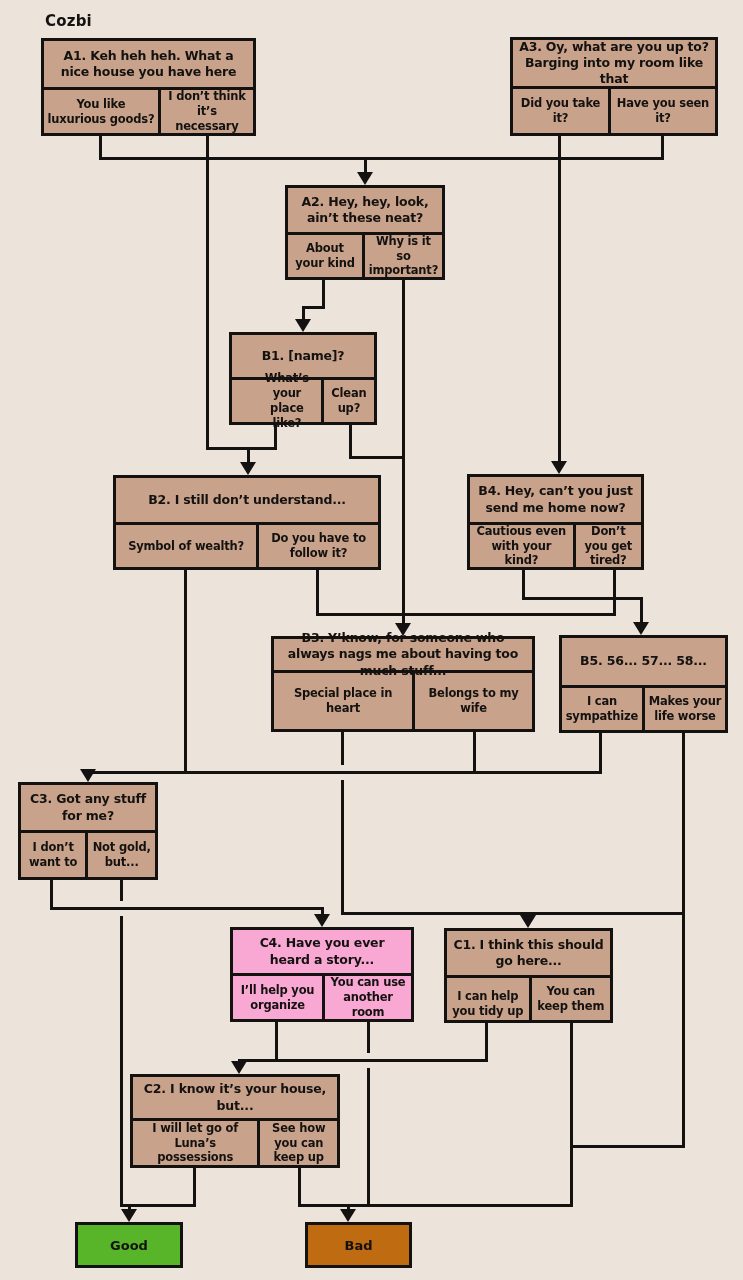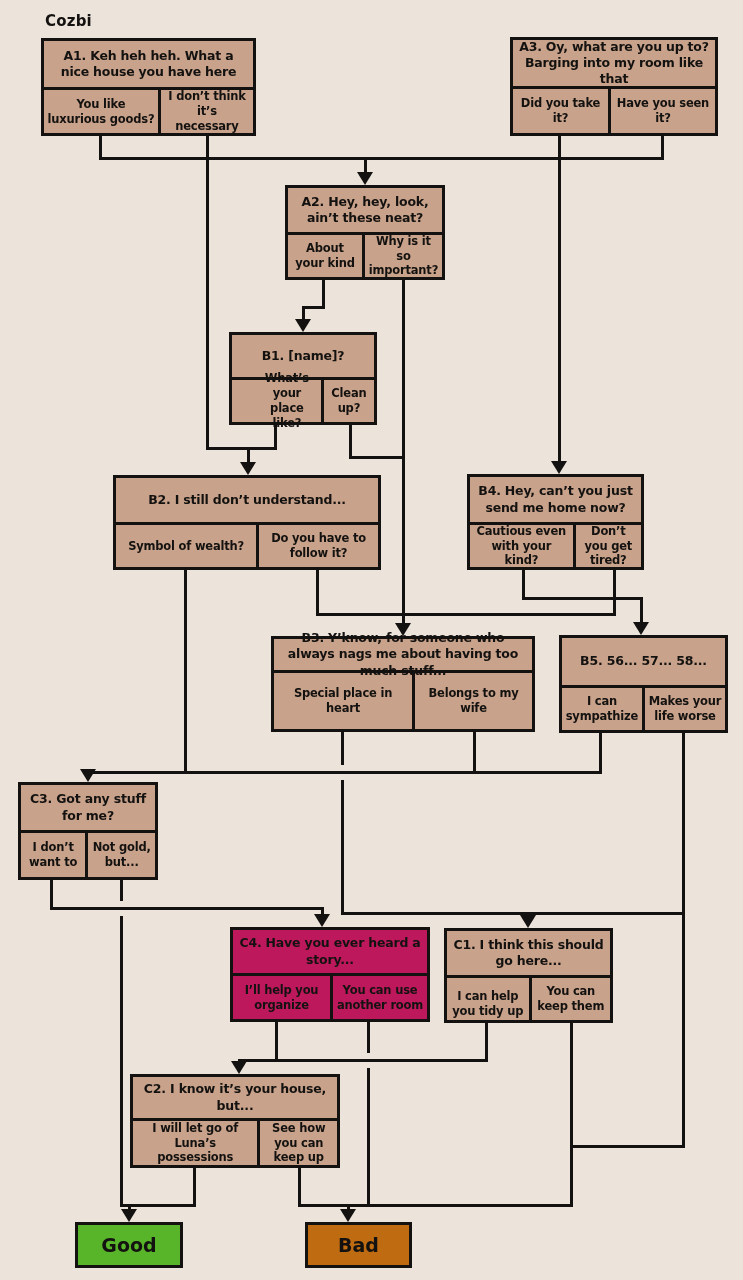--- a/index.html
+++ b/index.html
@@ -28,21 +28,21 @@
   .opt + .opt{border-left:3px solid #141210;}
   .seg{position:absolute;background:#141210;}
   .arrow{
     position:absolute;width:0;height:0;
     border-left:8px solid transparent;border-right:8px solid transparent;
     border-top:13px solid #141210;
   }
   .ending{
     position:absolute;box-sizing:border-box;border:3px solid #141210;
     display:flex;align-items:center;justify-content:center;
-    font-weight:700;font-size:19px;
+    font-weight:700;font-size:13px;
   }
 </style>
 </head>
 <body>
 
 <div class="canvas">
   <div class="chart-title">Cozbi</div>
   <div id="lines-layer">
       <div class="seg" style="background: rgb(20, 18, 16); left: 98.5px; top: 136px; width: 3px; height: 24px;"></div>
       <div class="seg" style="background: rgb(20, 18, 16); left: 205.5px; top: 136px; width: 3px; height: 314px;"></div>
@@ -163,21 +163,21 @@
           <div class="opt" style="flex: 0 0 51%; border-color: rgb(20, 18, 16);">Makes your life worse</div>
         </div>
       </div>
       <div class="node" style="left: 18px; top: 782px; width: 140px; height: 98px; background: rgb(200, 162, 138); border-color: rgb(20, 18, 16);">
         <div class="head" style="height: 48px; border-color: rgb(20, 18, 16);">C3. Got any stuff for me?</div>
         <div class="opts">
           <div class="opt" style="flex: 0 0 48%; border-color: rgb(20, 18, 16);">I don’t want to</div>
           <div class="opt" style="flex: 0 0 52%; border-color: rgb(20, 18, 16);">Not gold, but...</div>
         </div>
       </div>
-      <div class="node" style="left: 230px; top: 927px; width: 200px; height: 95px; background: #be185d; border-color: rgb(20, 18, 16);">
+      <div class="node" style="left: 230px; top: 927px; width: 184px; height: 95px; background: #f9a8d4; border-color: rgb(20, 18, 16);">
         <div class="head" style="height: 46px; border-color: rgb(20, 18, 16);">C4. Have you ever heard a story...</div>
         <div class="opts">
           <div class="opt" style="flex: 0 0 50%; border-color: rgb(20, 18, 16);">I’ll help you organize</div>
           <div class="opt" style="flex: 0 0 50%; border-color: rgb(20, 18, 16);">You can use another room</div>
         </div>
       </div>
       <div class="node" style="left: 444px; top: 928px; width: 169px; height: 95px; background: rgb(200, 162, 138); border-color: rgb(20, 18, 16);">
         <div class="head" style="height: 47px; border-color: rgb(20, 18, 16);">C1. I think this should go here...</div>
         <div class="opts">
           <div class="opt" style="flex: 0 0 50%; border-color: rgb(20, 18, 16); margin-top: 10px;">I can help you tidy up</div>

